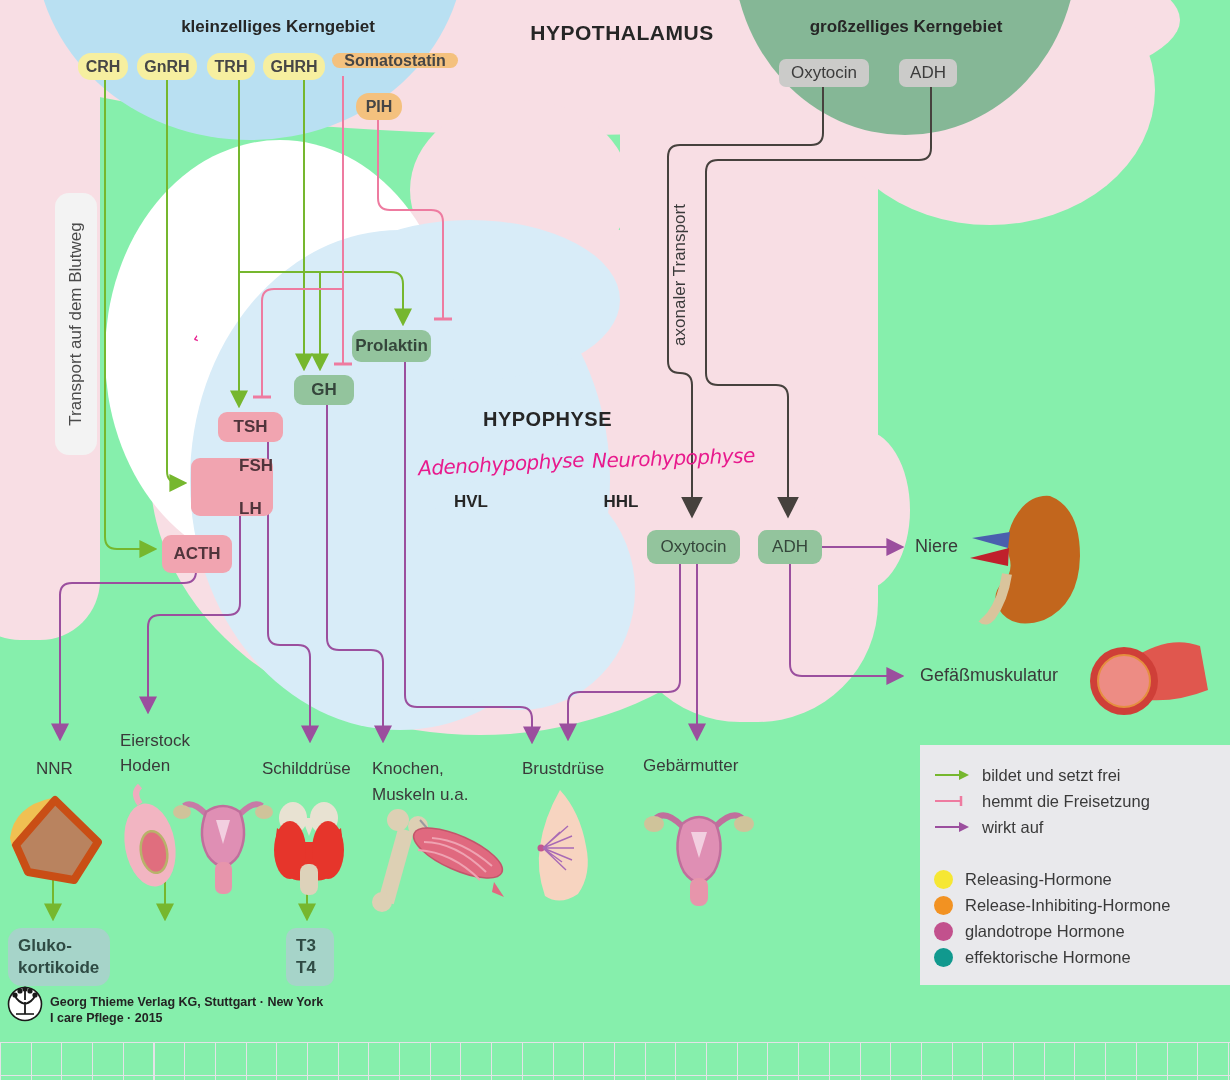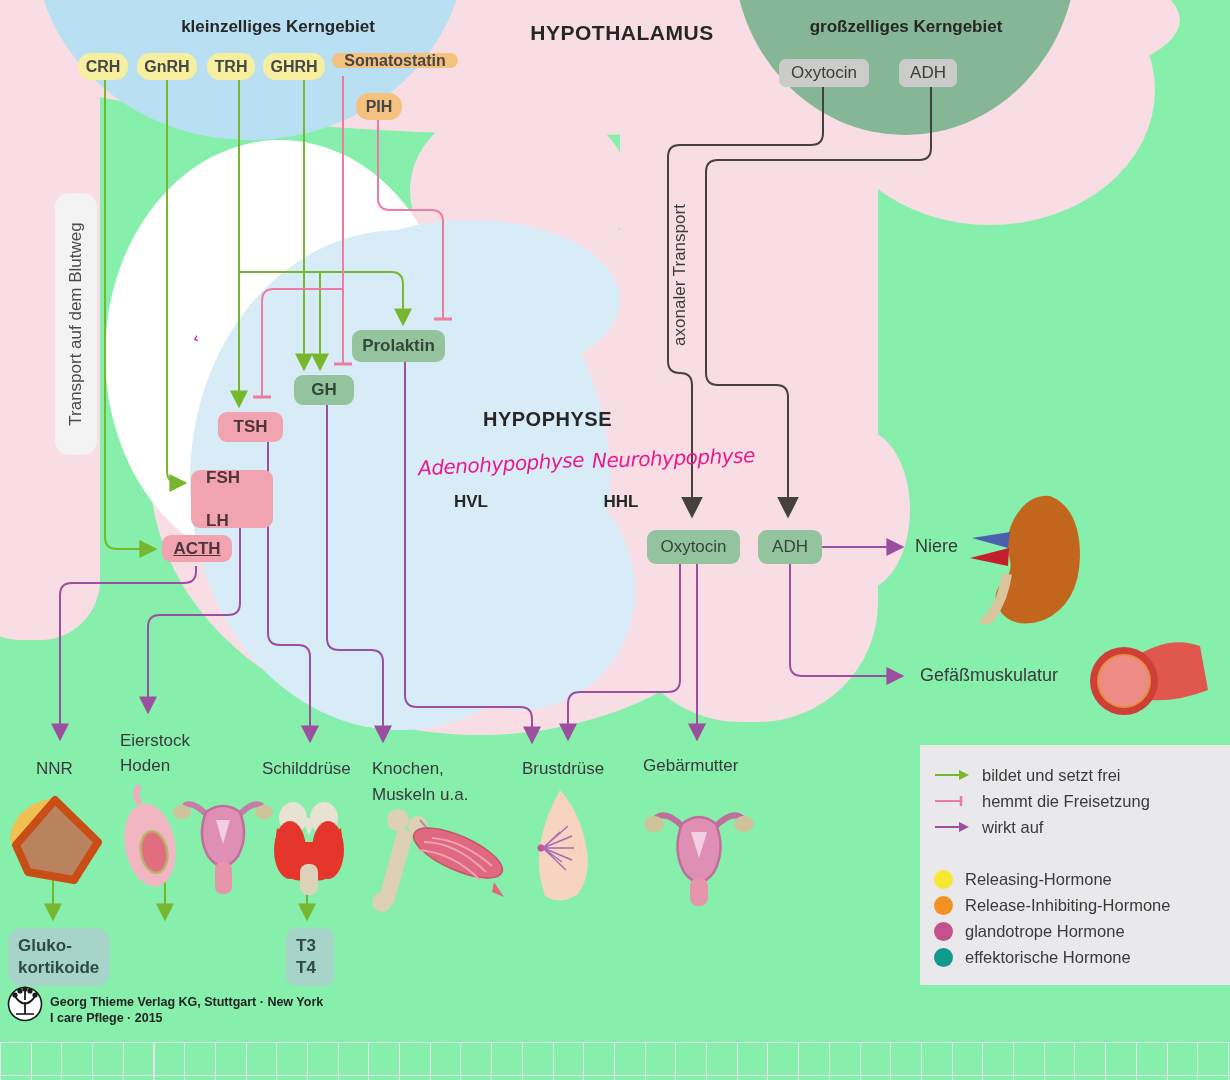--- a/index.html
+++ b/index.html
@@ -9,21 +9,21 @@
   .heading{position:absolute;font-weight:700;color:#262626;white-space:nowrap;}
   .pill{position:absolute;border-radius:13px;display:flex;align-items:center;justify-content:center;
         font-size:16px;font-weight:600;color:#464646;white-space:nowrap;margin-top:8px;}
   .pill.yellow{background:#f6efa0;}
   .pill.orange{background:#f4c17e;}
   .pill.gray{background:#cbcbc9;border-radius:7px;font-weight:400;font-size:17px;color:#3c3c3c;}
   .hbox{position:absolute;border-radius:9px;display:flex;align-items:center;justify-content:center;
         font-size:17px;font-weight:600;white-space:pre-line;}
   .hbox.green{background:#93c49d;color:#35463b;}
   .hbox.pink{background:#f1a4b0;color:#50343b;}
-  .hbox.left{justify-content:flex-start;padding-left:15px;text-align:left;line-height:1.25;margin-top:12px;}
+  .hbox.left{justify-content:flex-end;padding-left:15px;text-align:left;line-height:1.25;}
   .tealbox{position:absolute;background:#a6d4c9;border-radius:10px;font-size:17px;font-weight:600;
            color:#2f4b44;padding:7px 10px;line-height:1.3;}
   .olabel{position:absolute;font-size:17px;color:#3a3a3a;white-space:nowrap;line-height:1.45;}
   .biglabel{position:absolute;font-size:18px;color:#3a3a3a;white-space:nowrap;}
   .vtxt-box{position:absolute;background:#f3f3f3;border-radius:14px;}
   .vtxt-inner{position:absolute;display:flex;align-items:center;justify-content:center;
               font-size:17px;color:#4a4a4a;transform:rotate(-90deg);}
   .hand{position:absolute;font-family:"DejaVu Sans",sans-serif;font-style:italic;color:#e81a8d;
         font-size:20px;white-space:nowrap;letter-spacing:-0.5px;}
   .legend{position:absolute;left:920px;top:745px;width:310px;height:240px;background:#e9e9ec;}
@@ -204,26 +204,26 @@
     <div class="vtxt-inner" style="left:-74px;top:74px;width:180px;height:32px;color:#3a3a3a;">axonaler Transport</div>
   </div>
 
   <div class="heading" style="left:455px;top:408px;width:185px;text-align:center;font-size:20px;letter-spacing:0.5px;">HYPOPHYSE</div>
   <div class="hand" style="left:418px;top:452px;transform:rotate(-3deg);">Adenohypophyse</div>
   <div class="hand" style="left:592px;top:446px;transform:rotate(-2deg);">Neurohypophyse</div>
   <div class="hand mark" style="left:193px;top:330px;font-size:14px;transform:rotate(-20deg);">‹</div>
   <div class="heading" style="left:448px;top:492px;width:46px;text-align:center;font-size:17px;">HVL</div>
   <div class="heading" style="left:598px;top:492px;width:46px;text-align:center;font-size:17px;">HHL</div>
 
-  <div class="hbox green" style="left:352px;top:330px;width:93px;height:32px;">Prolaktin</div>
+  <div class="hbox green" style="left:352px;top:330px;width:79px;height:32px;">Prolaktin</div>
   <div class="hbox green" style="left:294px;top:375px;width:60px;height:30px;">GH</div>
   <div class="hbox pink" style="left:218px;top:412px;width:65px;height:30px;">TSH</div>
   <div class="hbox pink left" style="left:191px;top:458px;width:67px;height:58px;"><span style="white-space:pre-line;"><span>FSH</span><br>
     <span>LH</span></span></div>
-  <div class="hbox pink" style="left:162px;top:535px;width:70px;height:27px;text-decoration:underline;">ACTH</div>
+  <div class="hbox pink" style="left:162px;top:535px;width:70px;height:38px;">ACTH</div>
 
   <div class="hbox green" style="left:647px;top:530px;width:93px;height:34px;font-weight:400;font-size:17px;">Oxytocin</div>
   <div class="hbox green" style="left:758px;top:530px;width:64px;height:34px;font-weight:400;font-size:17px;">ADH</div>
 
   <div class="biglabel" style="left:915px;top:536px;">Niere</div>
   <div class="biglabel" style="left:920px;top:665px;">Gefäßmuskulatur</div>
   <div class="olabel" style="left:36px;top:757px;">NNR</div>
   <div class="olabel" style="left:120px;top:729px;">Eierstock</div>
   <div class="olabel" style="left:120px;top:754px;">Hoden</div>
   <div class="olabel" style="left:262px;top:757px;">Schilddrüse</div>

